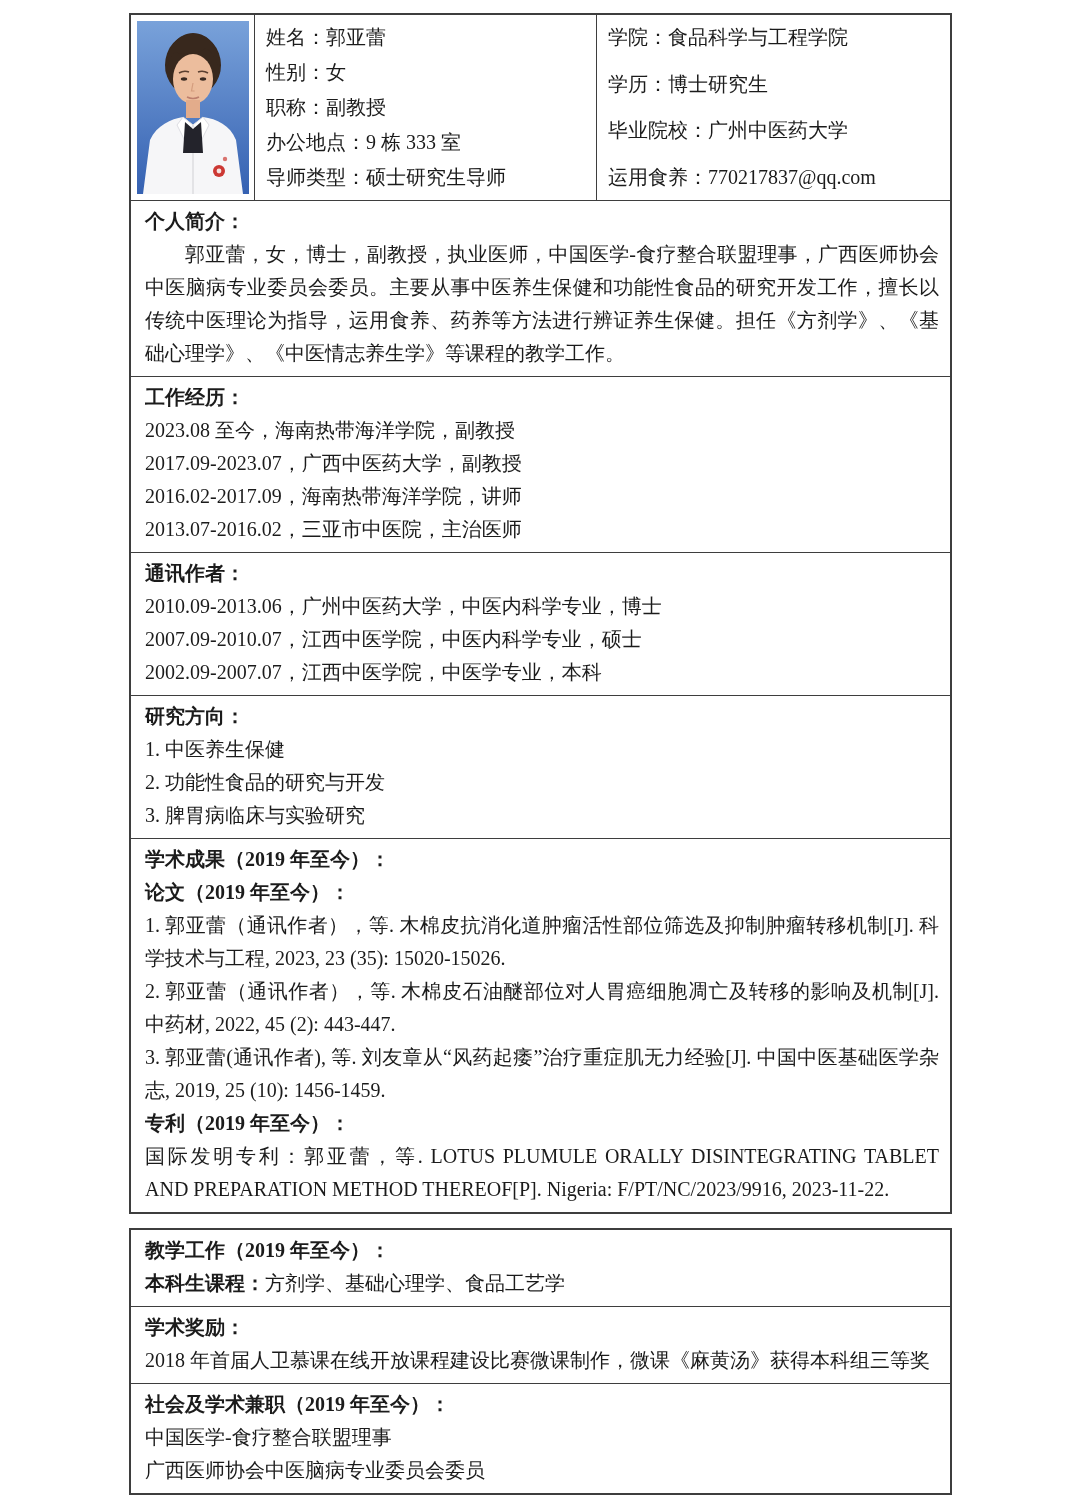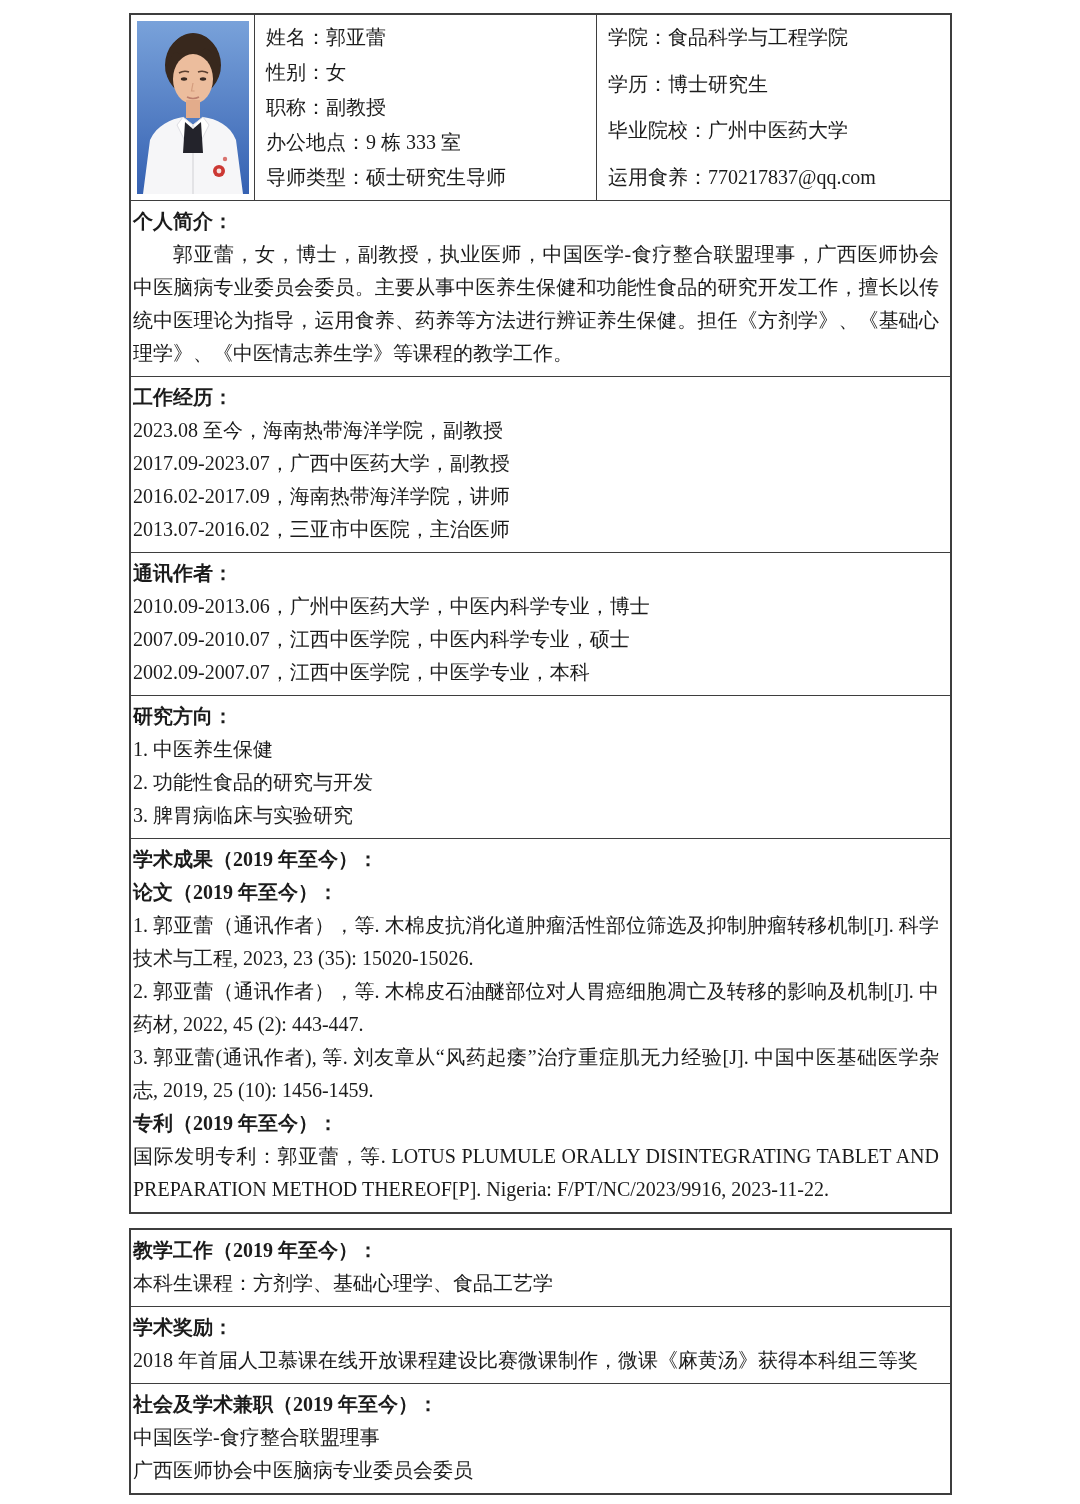--- a/index.html
+++ b/index.html
@@ -33,26 +33,26 @@
   .col-mid { width: 342px; border-right: 1px solid #3e3e3e; }
   .col-right { flex: 1; }
   .fields {
     height: 100%;
     display: flex; flex-direction: column; justify-content: space-between;
     padding: 9px 6px 9px 11px;
   }
   .info-row { font-size: 20px; white-space: nowrap; }
 
   
-  .section { padding: 4px 11px 6px 2px; }
+  .section { padding: 4px 11px 6px 14px; }
   .t { font-size: 20px; line-height: 33px; }
   .sec-title { font-weight: bold; }
   .para { text-align: justify; text-indent: 2em; }
   .just { text-align: justify; }
-  .lbl-bold { font-weight: normal; }
+  .lbl-bold { font-weight: bold; }
   .gap { height: 14px; }
 </style>
 </head>
 <body>
 
 <div class="doc">
 
   <div class="tbl">
 
     <div class="info-wrap">

